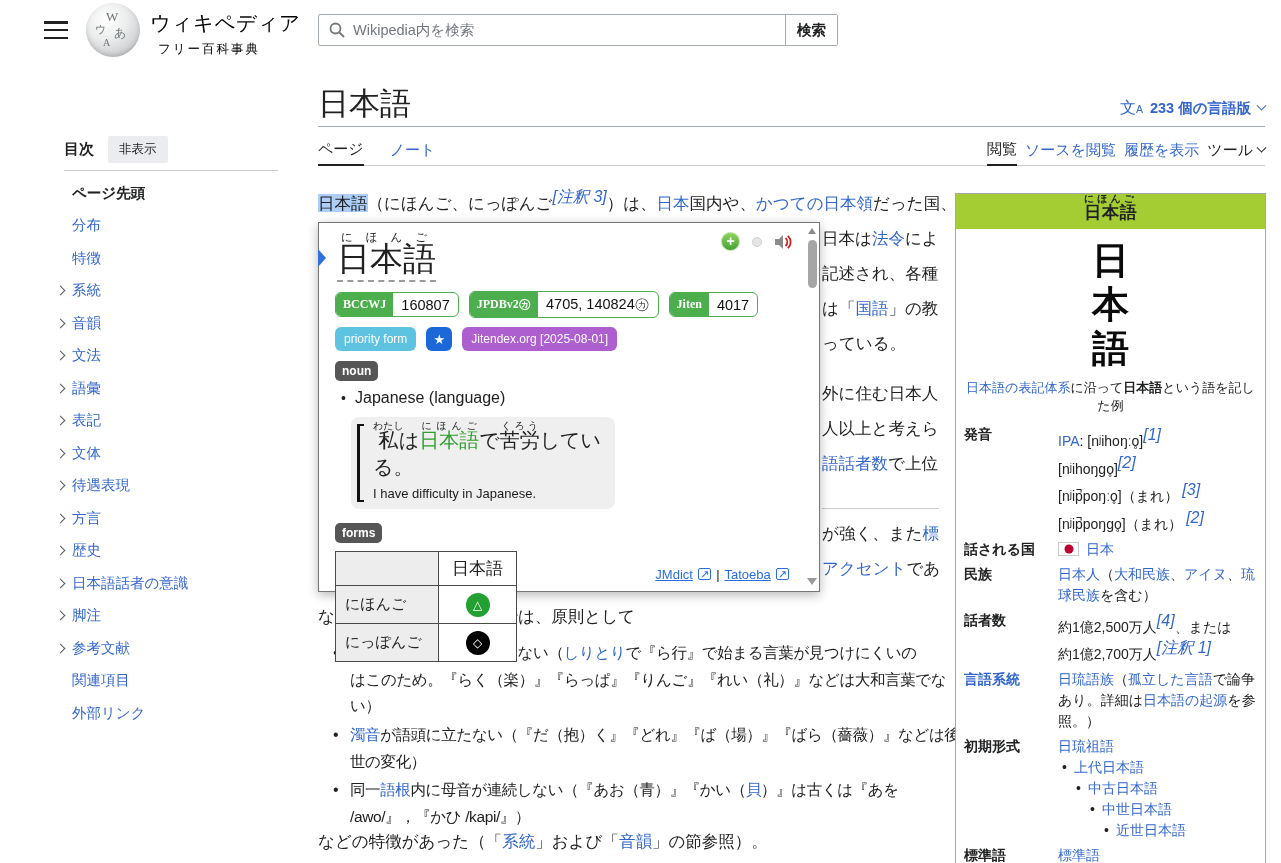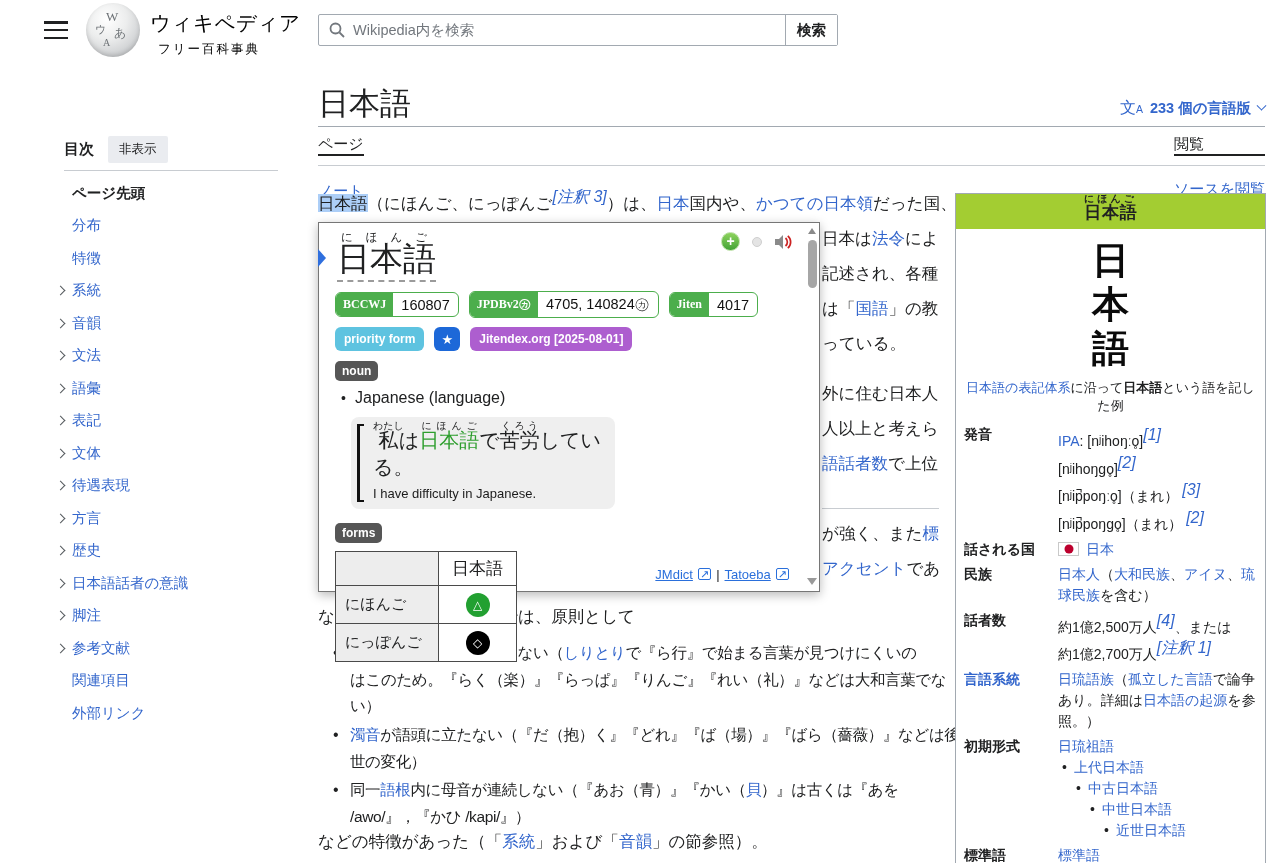--- a/index.html
+++ b/index.html
@@ -38,22 +38,22 @@
   .page-title { position:absolute; left:318px; top:83px; font-size:31px; font-weight:500; color:#202122; }
   .title-rule { position:absolute; left:318px; top:126px; width:947px; height:1px; background:#a2a9b1; }
   .lang-btn { position:absolute; right:16px; top:98px; display:flex; align-items:center; gap:7px;
     color:#3366cc; font-size:14.5px; font-weight:bold; cursor:pointer; }
   .langicon { font-weight:normal; font-size:16px; }
   .langicon .sub { font-size:10.5px; }
   .chev-down { display:inline-block; width:7px; height:7px; border-right:1.8px solid currentColor;
     border-bottom:1.8px solid currentColor; transform:rotate(45deg) translate(-2px,-2px); }
   .tabs { position:absolute; left:318px; top:135px; width:947px; height:31px; border-bottom:1px solid #c8ccd1;
     display:flex; justify-content:space-between; }
-  .tabgroup { display:flex; gap:26px;flex-direction:column; }
-  .tabgroup.right { gap:24px; }
+  .tabgroup { display:flex; gap:26px; }
+  .tabgroup.right { gap:8px; }
   .tab { font-size:15px; color:#3366cc; display:flex; align-items:center; gap:5px; cursor:pointer; height:31px; }
   .tab.dark { color:#202122; }
   .tab.active { border-bottom:2.6px solid #202122; color:#202122; }
 
   
   .toc-head { position:absolute; left:64px; top:136px; display:flex; align-items:center; gap:14px; }
   .toc-title { font-size:15px; font-weight:bold; }
   .toc-hide { background:#eaecf0; border-radius:2px; padding:5px 11px; font-size:12.5px; cursor:pointer; }
   .toc-rule { position:absolute; left:64px; top:170px; width:214px; height:1px; background:#c8ccd1; }
   .toc { position:absolute; left:48px; top:177px; width:252px; }
@@ -95,21 +95,21 @@
   .tri-up { width:0; height:0; border-left:4.5px solid transparent; border-right:4.5px solid transparent;
     border-bottom:6.5px solid #8a8a8a; margin:5px auto 0; }
   .scroll-thumb { width:9px; height:48px; background:#a6a6a6; border-radius:5px; margin:6px auto 0; cursor:pointer; }
   .tri-down { position:absolute; bottom:6px; left:2px; width:0; height:0;
     border-left:5px solid transparent; border-right:5px solid transparent; border-top:7px solid #9a9a9a; }
   .tagrow { display:flex; gap:10px; margin-top:9px; align-items:center; }
   .freq-group { display:flex; border:1.5px solid #4cae4c; border-radius:6px; overflow:hidden; background:#fff; }
   .freq-name { background:#4cae4c; color:#fff; font-weight:bold; font-size:12px; padding:4px 7px;
     display:flex; align-items:center;font-family:Liberation Serif, serif; }
   .freq-val { padding:2px 8px; font-size:14.5px; color:#111; display:flex; align-items:center; }
-  .pill { border-radius:6px; color:#fff; font-weight:bold; font-size:12px; padding:5px 9px; }
+  .pill { border-radius:6px; color:#fff; font-weight:normal; font-size:12px; padding:5px 9px; }
   .pill-cyan { background:#5ec3e0; }
   .pill-purple { background:#ad5ecf; }
   .star-chip { width:26px; height:24px; border-radius:6px; background:#1d68d8; color:#fff; font-size:13px;
     display:flex; align-items:center; justify-content:center; }
   .chip-grey { display:inline-block; background:#565656; color:#fff; font-weight:bold; font-size:12px;
     border-radius:5px; padding:3px 7px; margin-top:10px; }
   .pp-def { margin:8px 0 0 20px; font-size:16px; position:relative; }
   .pp-def::before { content:"•"; position:absolute; left:-14px; top:1px; font-size:14px; }
   .ex-box { position:relative; margin:10px 0 0 16px; width:264px; background:#efefef; border-radius:8px;
     padding:4px 10px 8px 22px; }

